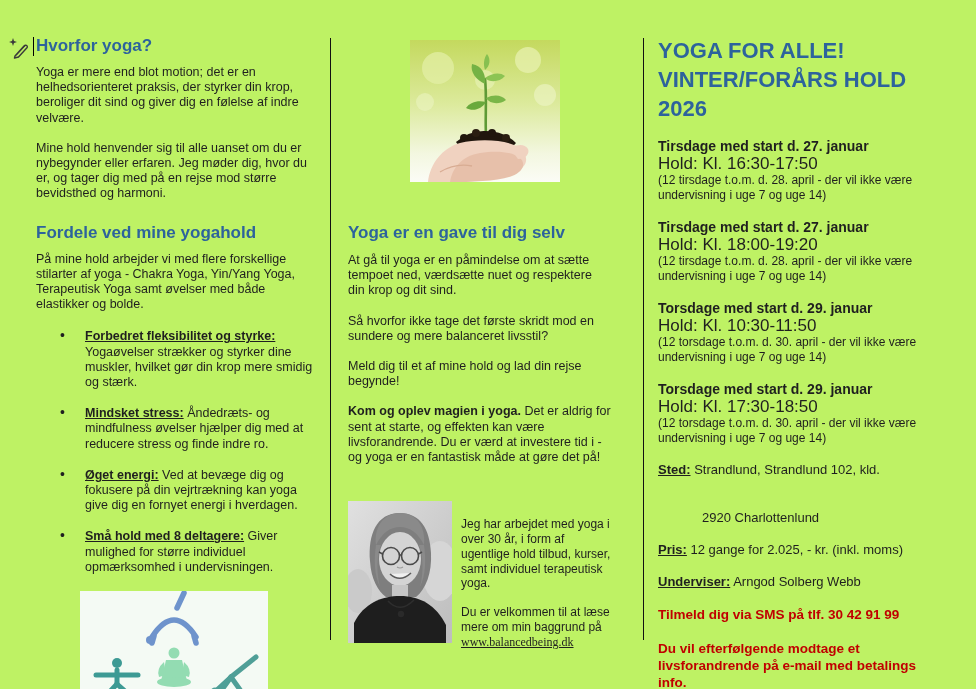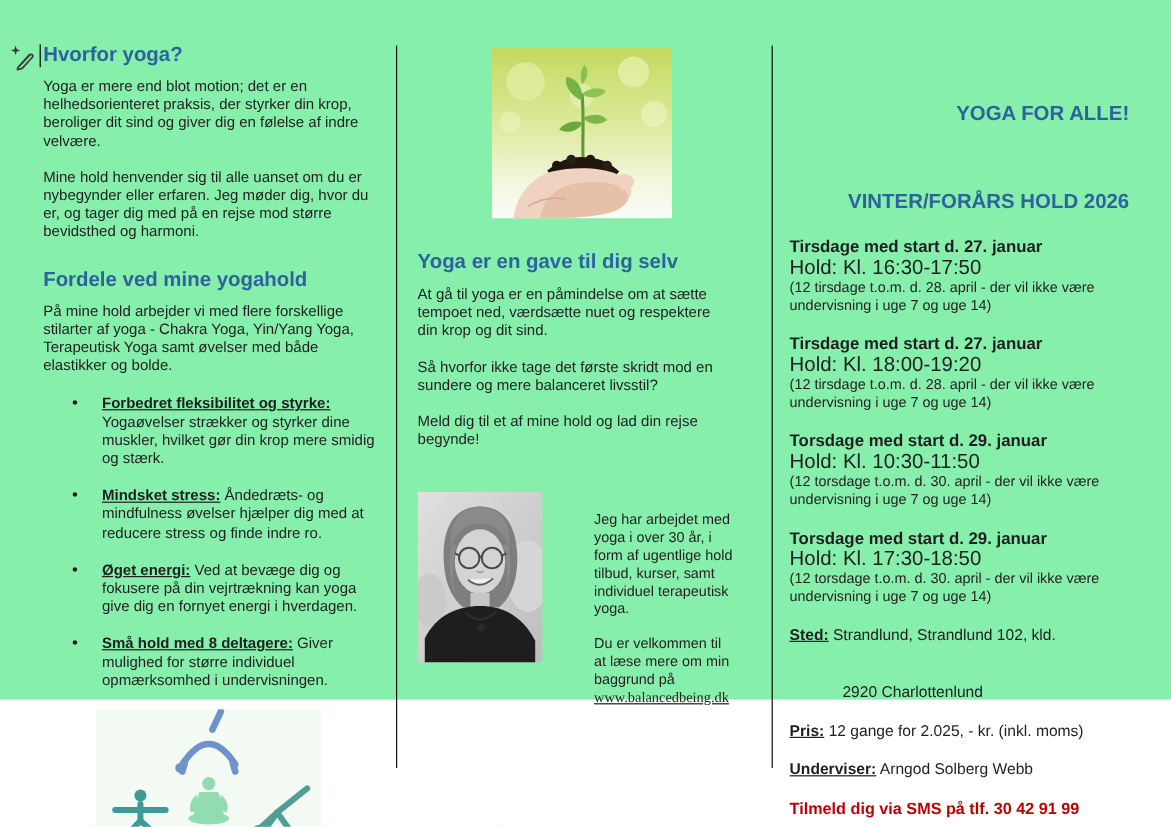--- a/index.html
+++ b/index.html
@@ -1,18 +1,18 @@
 <!DOCTYPE html>
 <html><head>
 <meta charset="utf-8">
 <style>
   * { margin: 0; padding: 0; box-sizing: border-box; }
   html, body { width: 976px; height: 689px; background: #ffffff; overflow: hidden; }
   body { font-family: "Liberation Sans", "DejaVu Sans", sans-serif; color: #1f1f1f; }
-  .page { position: relative; width: 976px; height: 583px; background: #86efac; }
+  .page { position: relative; width: 976px; height: 689px; background: #bef264; }
 
   
   .divider { position: absolute; top: 38px; width: 1px; height: 602px; background: #111; }
   .divider.d1 { left: 330px; }
   .divider.d2 { left: 643px; }
 
   
   .pen-tool { position: absolute; left: 7px; top: 36px; width: 26px; height: 26px; cursor: pointer; }
 
   
@@ -25,30 +25,30 @@
   .para { margin-bottom: 15px; }
   ul.benefits { list-style: none; margin-top: 17px; }
   ul.benefits li { position: relative; padding-left: 49px; margin-bottom: 16px; font-size: 12.5px; line-height: 15.2px; }
   ul.benefits li::before { content: "\2022"; position: absolute; left: 24px; top: -1px; font-size: 14px; }
   .lead { font-weight: bold; text-decoration: underline; }
   .figures-img { display: block; margin: 14px 0 0 44px; }
 
   
   .col-mid { position: absolute; left: 348px; top: 36px; width: 264px; }
   .plant-img { display: block; margin: 4px 0 0 62px; }
-  .col-mid h2 { color: #2d639c; font-size: 17px; font-weight: bold; margin-top: 26px; margin-bottom: 10px; }
-  .bio-row { display: flex; margin-top: 36px; gap: 34px; }
+  .col-mid h2 { color: #2d639c; font-size: 17px; font-weight: bold; margin-top: 41px; margin-bottom: 10px; }
+  .bio-row { display: flex; margin-top: 36px; }
   .portrait-img { flex: 0 0 104px; }
   .bio-text { margin-left: 9px; width: 151px; font-size: 12px; line-height: 14.8px; padding-top: 16px; }
   .bio-text .para { margin-bottom: 14px; }
   .site-link { text-decoration: underline; color: #1f1f1f; cursor: pointer; font-family: Liberation Serif, serif; }
 
   
   .col-right { position: absolute; left: 658px; top: 36px; width: 283px; }
-  .col-right .title { color: #2d639c; font-size: 17px; font-weight: bold; text-align: right; line-height: 29px; margin-top: 44px; }
+  .col-right .title { color: #2d639c; font-size: 22px; font-weight: bold; text-align: left; line-height: 29px; }
   .sessions { margin-top: 14px; }
   .session { margin-bottom: 15px; }
   .session .s-title { font-size: 14px; font-weight: bold; line-height: 18px; }
   .session .s-time { font-size: 17px; line-height: 18px; }
   .session .s-note { font-size: 12px; line-height: 15px; }
   .details { margin-top: 16px; }
   .detail { font-size: 13px; line-height: 16px; margin-bottom: 16px; }
   .detail .d-label { font-weight: bold; text-decoration: underline; margin-top: 44px; }
   .detail .d-line2 { padding-left: 44px; margin-top: 32px; }
   .red-block { margin-top: 10px; }
@@ -170,20 +170,22 @@
       <path d="M18,142 C20,124 32,108 50,103 C66,99 90,99 104,105 C116,110 120,121 112,128 C98,139 66,142 44,142 Z" fill="#f0d2c0"></path>
       <path d="M40,142 C42,128 52,116 70,113 C88,110 104,112 111,119 C116,125 112,132 102,136 C88,141 62,142 40,142 Z" fill="#e7c0aa"></path>
       <path d="M100,108 C108,104 115,104 118,109 C120,114 115,119 108,119 Z" fill="#f0d2c0"></path>
       <path d="M30,132 C40,126 52,124 62,126" stroke="#d8ac93" stroke-width="1.4" fill="none"></path>
     </svg>
 
     <h2>Yoga er en gave til dig selv</h2>
     <p class="body-text para">At gå til yoga er en påmindelse om at sætte tempoet ned, værdsætte nuet og respektere din krop og dit sind.</p>
     <p class="body-text para">Så hvorfor ikke tage det første skridt mod en sundere og mere balanceret livsstil?</p>
     <p class="body-text para">Meld dig til et af mine hold og lad din rejse begynde!</p>
+    <p class="body-text"><b>Kom og oplev magien i yoga.</b>
+      <span>Det er aldrig for sent at starte, og effekten kan være livsforandrende. Du er værd at investere tid i - og yoga er en fantastisk måde at gøre det på!</span></p>
 
     <div class="bio-row">
 
       <svg class="portrait-img" width="104" height="142" viewBox="0 0 104 142">
         <defs>
           <linearGradient id="pbg" x1="0" y1="0" x2="1" y2="1">
             <stop offset="0" stop-color="#e0e0e0"></stop>
             <stop offset="1" stop-color="#bdbdbd"></stop>
           </linearGradient>
         </defs>

